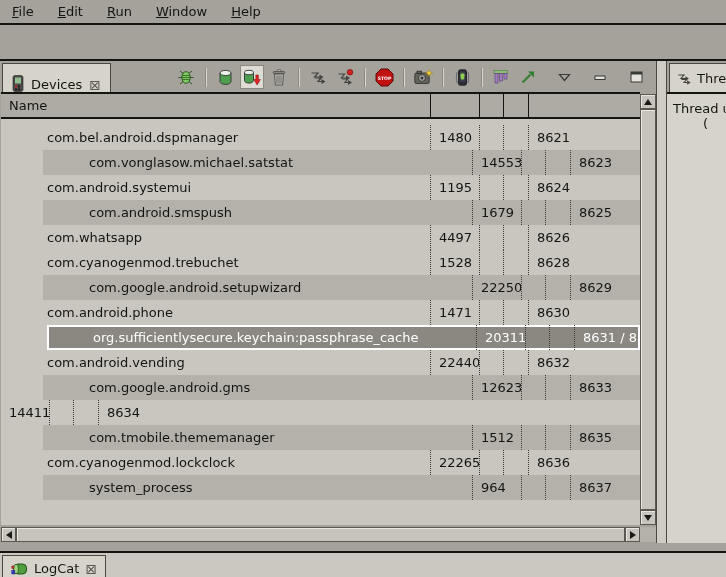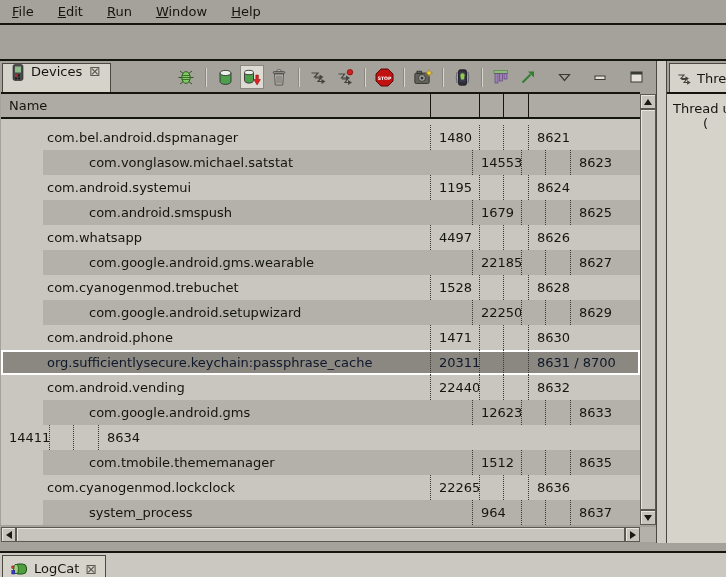--- a/index.html
+++ b/index.html
@@ -18,21 +18,21 @@
     border-bottom:2px solid #15150f;background:#a5a29b;}
   
   .main{position:absolute;top:61px;left:0;width:726px;height:490px;}
   .left-panel{position:absolute;top:0;left:0;width:656px;height:490px;}
   .panel-vline{position:absolute;top:0;left:656px;width:1px;height:482px;background:#4a4840;}
   .sash{position:absolute;top:0;left:657px;width:9px;height:482px;background:#cfccc5;}
   
   .tabrow{position:absolute;top:0;left:0;width:656px;height:31px;background:#a5a29b;}
   .view-tab{position:absolute;top:2px;left:2px;height:29px;box-sizing:border-box;
     background:#d6d3cb;border:1px solid #4a4840;border-bottom:none;
-    display:flex;align-items:flex-start;gap:7px;padding:0 9px;}
+    display:flex;align-items:flex-end;gap:7px;padding:0 9px;}
   .close-glyph{color:#5a584f;font-size:14px;line-height:1;}
   
   .toolbar{position:absolute;top:3px;right:8px;height:26px;display:flex;align-items:center;gap:3px;}
   .tbtn{width:24px;height:24px;display:flex;align-items:center;justify-content:center;box-sizing:border-box;}
   .tbtn.active{background:#dedbd4;border:1px solid #8a887f;}
   .tsep{width:1px;height:19px;background:#8a887f;box-shadow:1px 0 0 #d8d5ce;margin:0 4px;}
   .far{margin-left:9px;}
   
   .table-header{position:absolute;top:31px;left:1px;width:639px;height:27px;box-sizing:border-box;
     background:#aeaba4;border-top:2px solid #15150f;border-bottom:2px solid #15150f;
@@ -41,21 +41,21 @@
   .hc-name{width:430px;padding-left:8px;}
   .hc-pid{width:49px;}
   .hc-3{width:24px;}
   .hc-4{width:25px;}
   .hc-port{flex:1;border-right:none !important;}
   .table-body{position:absolute;top:58px;left:1px;width:639px;height:406px;overflow:hidden;background:#c8c6bf;}
   .row-sliver{height:6px;background:#c8c6bf;}
   .row{display:flex;height:25px;align-items:center;box-sizing:border-box;}
   .row.light{background:#c8c6bf;}
   .row.dark{background:#b3b1aa;margin-left:42px;}
-  .row.selected{background:#8a8880;color:#0f172a;box-shadow:inset 0 0 0 2px #ffffff;}
+  .row.selected{background:#8a8880;color:#ffffff;box-shadow:inset 0 0 0 2px #ffffff;margin-left:46px;}
   .row>div{height:100%;box-sizing:border-box;display:flex;align-items:center;
     border-right:1px dotted #3a3a35;overflow:hidden;white-space:nowrap;}
   .c-name{width:430px;padding-left:46px;}
   .c-pid{width:49px;padding-left:8px;}
   .c-3{width:24px;}
   .c-4{width:25px;}
   .c-port{flex:1;padding-left:8px;border-right:none !important;}
   
   .vscroll{position:absolute;top:33px;left:640px;width:16px;height:431px;background:#9a978f;
     display:flex;flex-direction:column;}
@@ -282,27 +282,20 @@
   </div>
 
   <div class="row light">
     <div class="c-name">com.whatsapp</div>
     <div class="c-pid">4497</div>
     <div class="c-3"></div>
     <div class="c-4"></div>
     <div class="c-port">8626</div>
   </div>
 
-  <div class="row dark">
-    <div class="c-name">com.google.android.gms.wearable</div>
-    <div class="c-pid">22185</div>
-    <div class="c-3"></div>
-    <div class="c-4"></div>
-    <div class="c-port">8627</div>
-  </div>
 
   <div class="row light">
     <div class="c-name">com.cyanogenmod.trebuchet</div>
     <div class="c-pid">1528</div>
     <div class="c-3"></div>
     <div class="c-4"></div>
     <div class="c-port">8628</div>
   </div>
 
   <div class="row dark">

